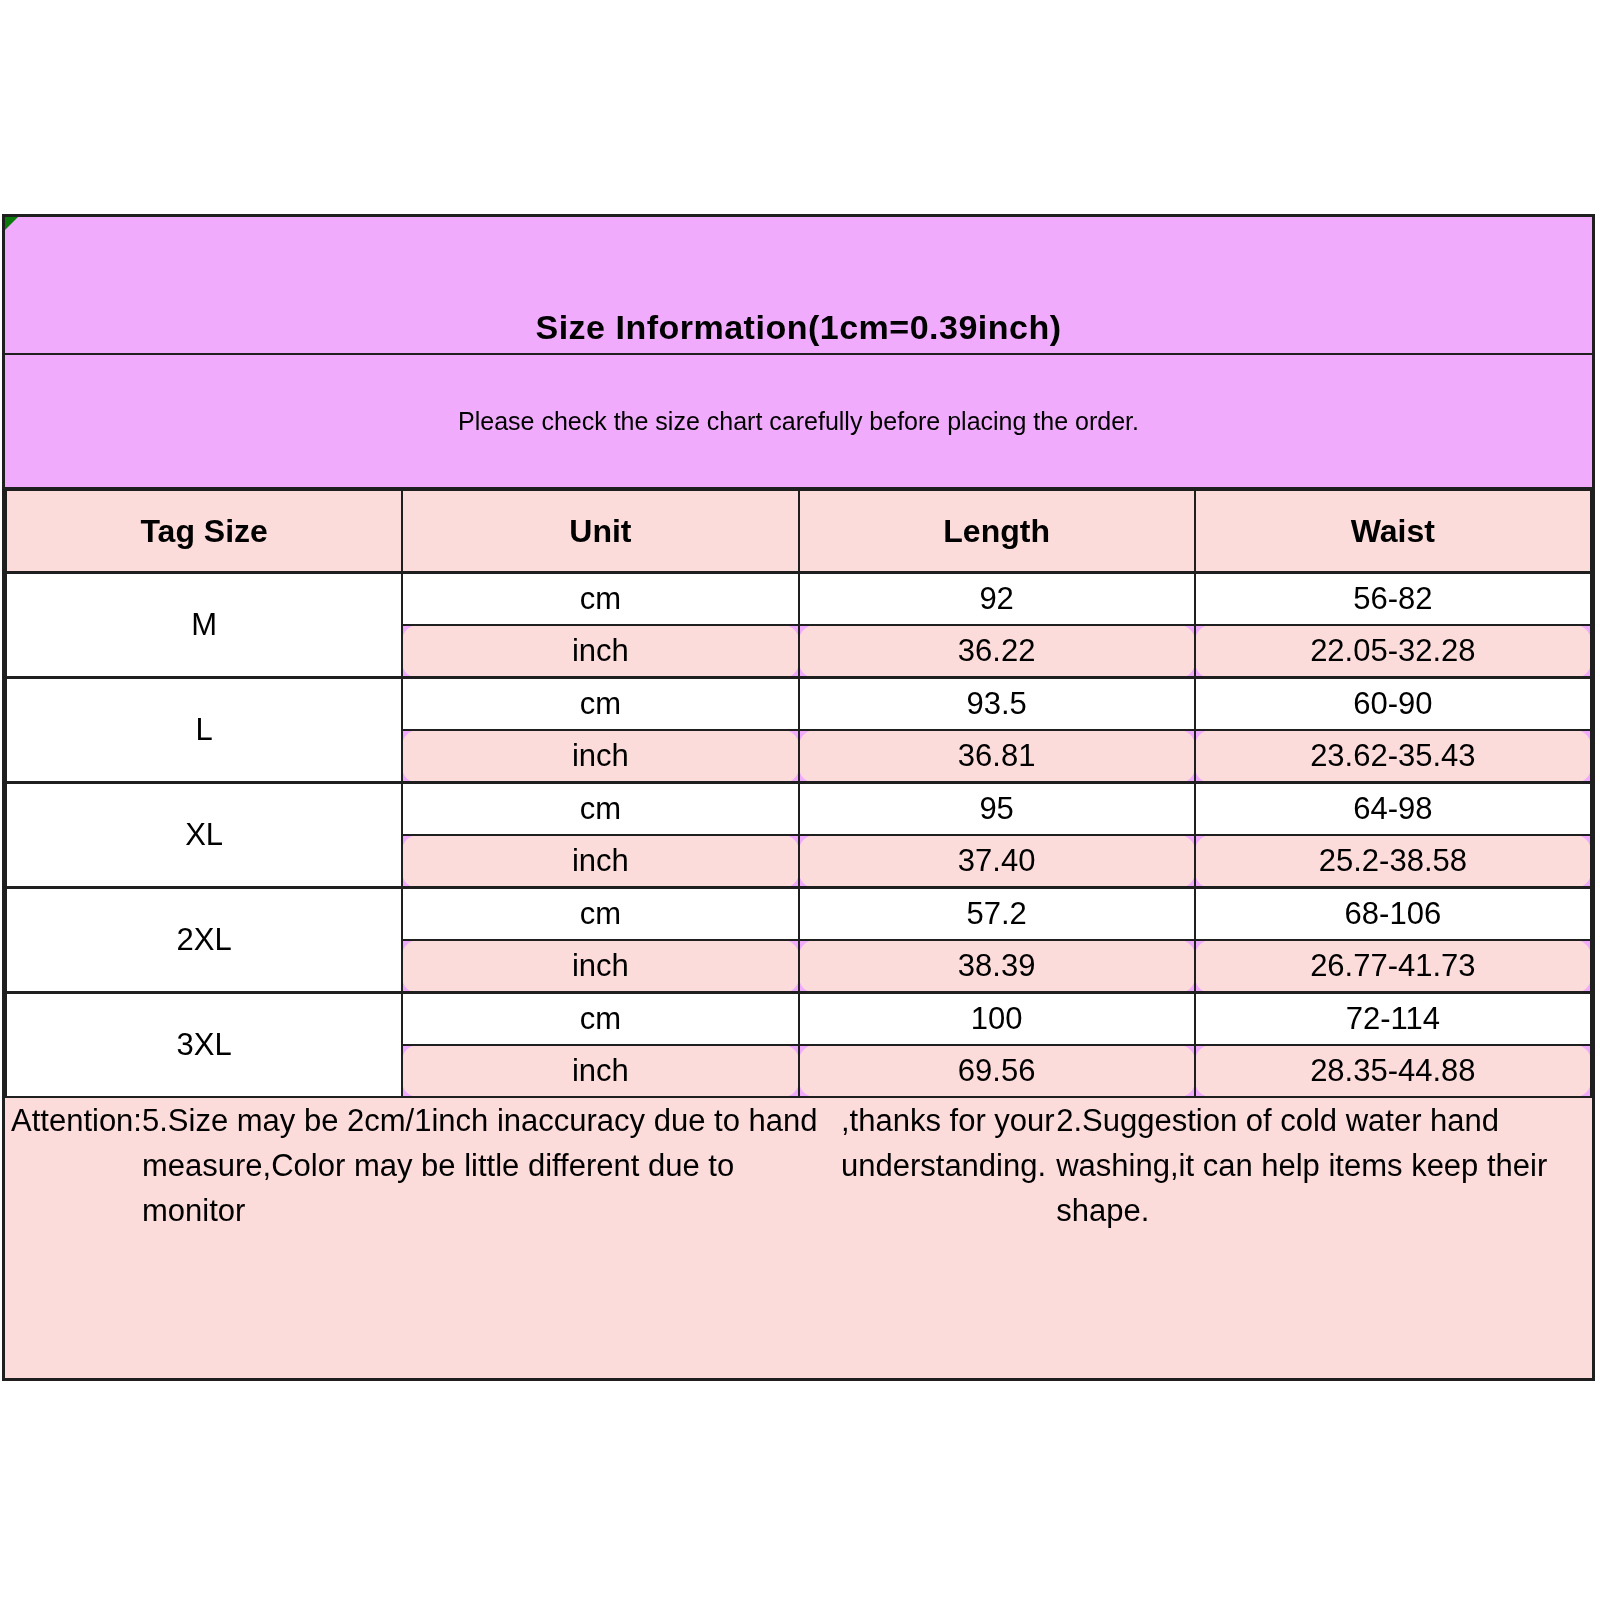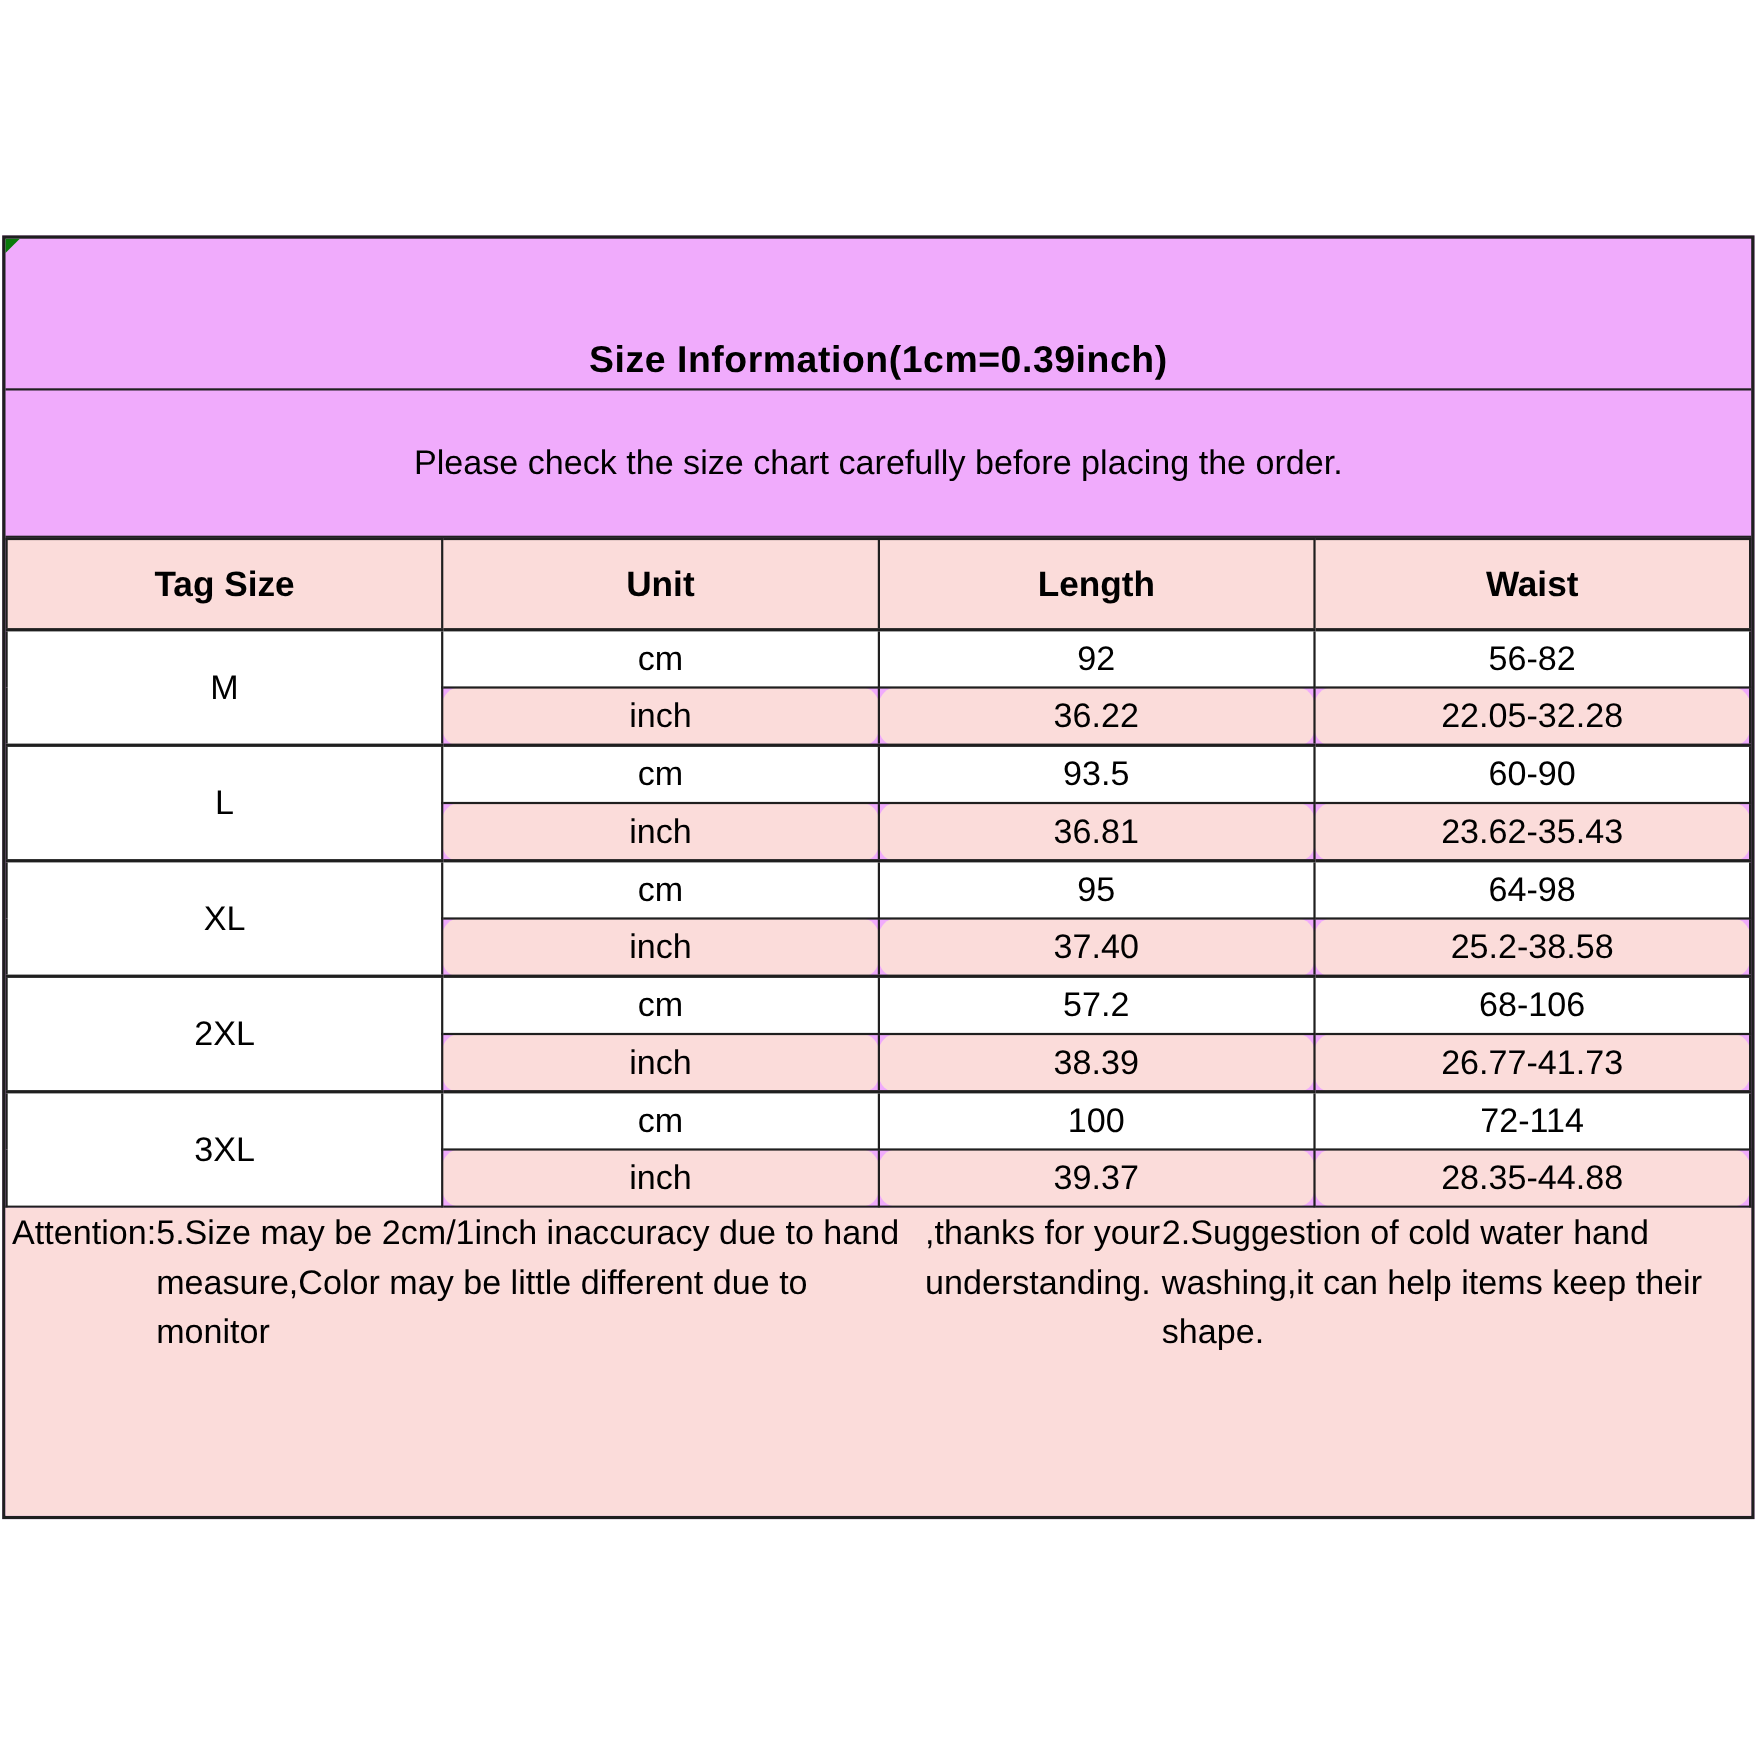--- a/index.html
+++ b/index.html
@@ -55,21 +55,21 @@
   }
   .subtitle-row {
     height: 132px;
     flex: 0 0 132px;
     border-bottom: 2px solid #1f1f1f;
     display: flex;
     align-items: center;
     justify-content: center;
   }
   .subtitle-text {
-    font-size: 31px;
+    font-size: 25px;
   }
   table.size-table {
     width: 100%;
     border-collapse: collapse;
     table-layout: fixed;
   }
   table.size-table th,
   table.size-table td {
     border: 2px solid #1f1f1f;
     text-align: center;
@@ -185,21 +185,21 @@
         </tr>
 
         <tr class="row-cm group-start">
           <td class="size-cell" rowspan="2">3XL</td>
           <td>cm</td>
           <td>100</td>
           <td>72-114</td>
         </tr>
         <tr class="row-inch">
           <td>inch</td>
-          <td>39.37</td>
+          <td>69.56</td>
           <td>28.35-44.88</td>
         </tr>
       </tbody>
     </table>
 
     <div class="attention">
       <div>Attention:</div>
       <div>5.Size may be 2cm/1inch inaccuracy due to hand measure,Color may be little different due to monitor</div>
       <div>,thanks for your understanding.</div>
       <div>2.Suggestion of cold water hand washing,it can help items keep their shape.</div>

